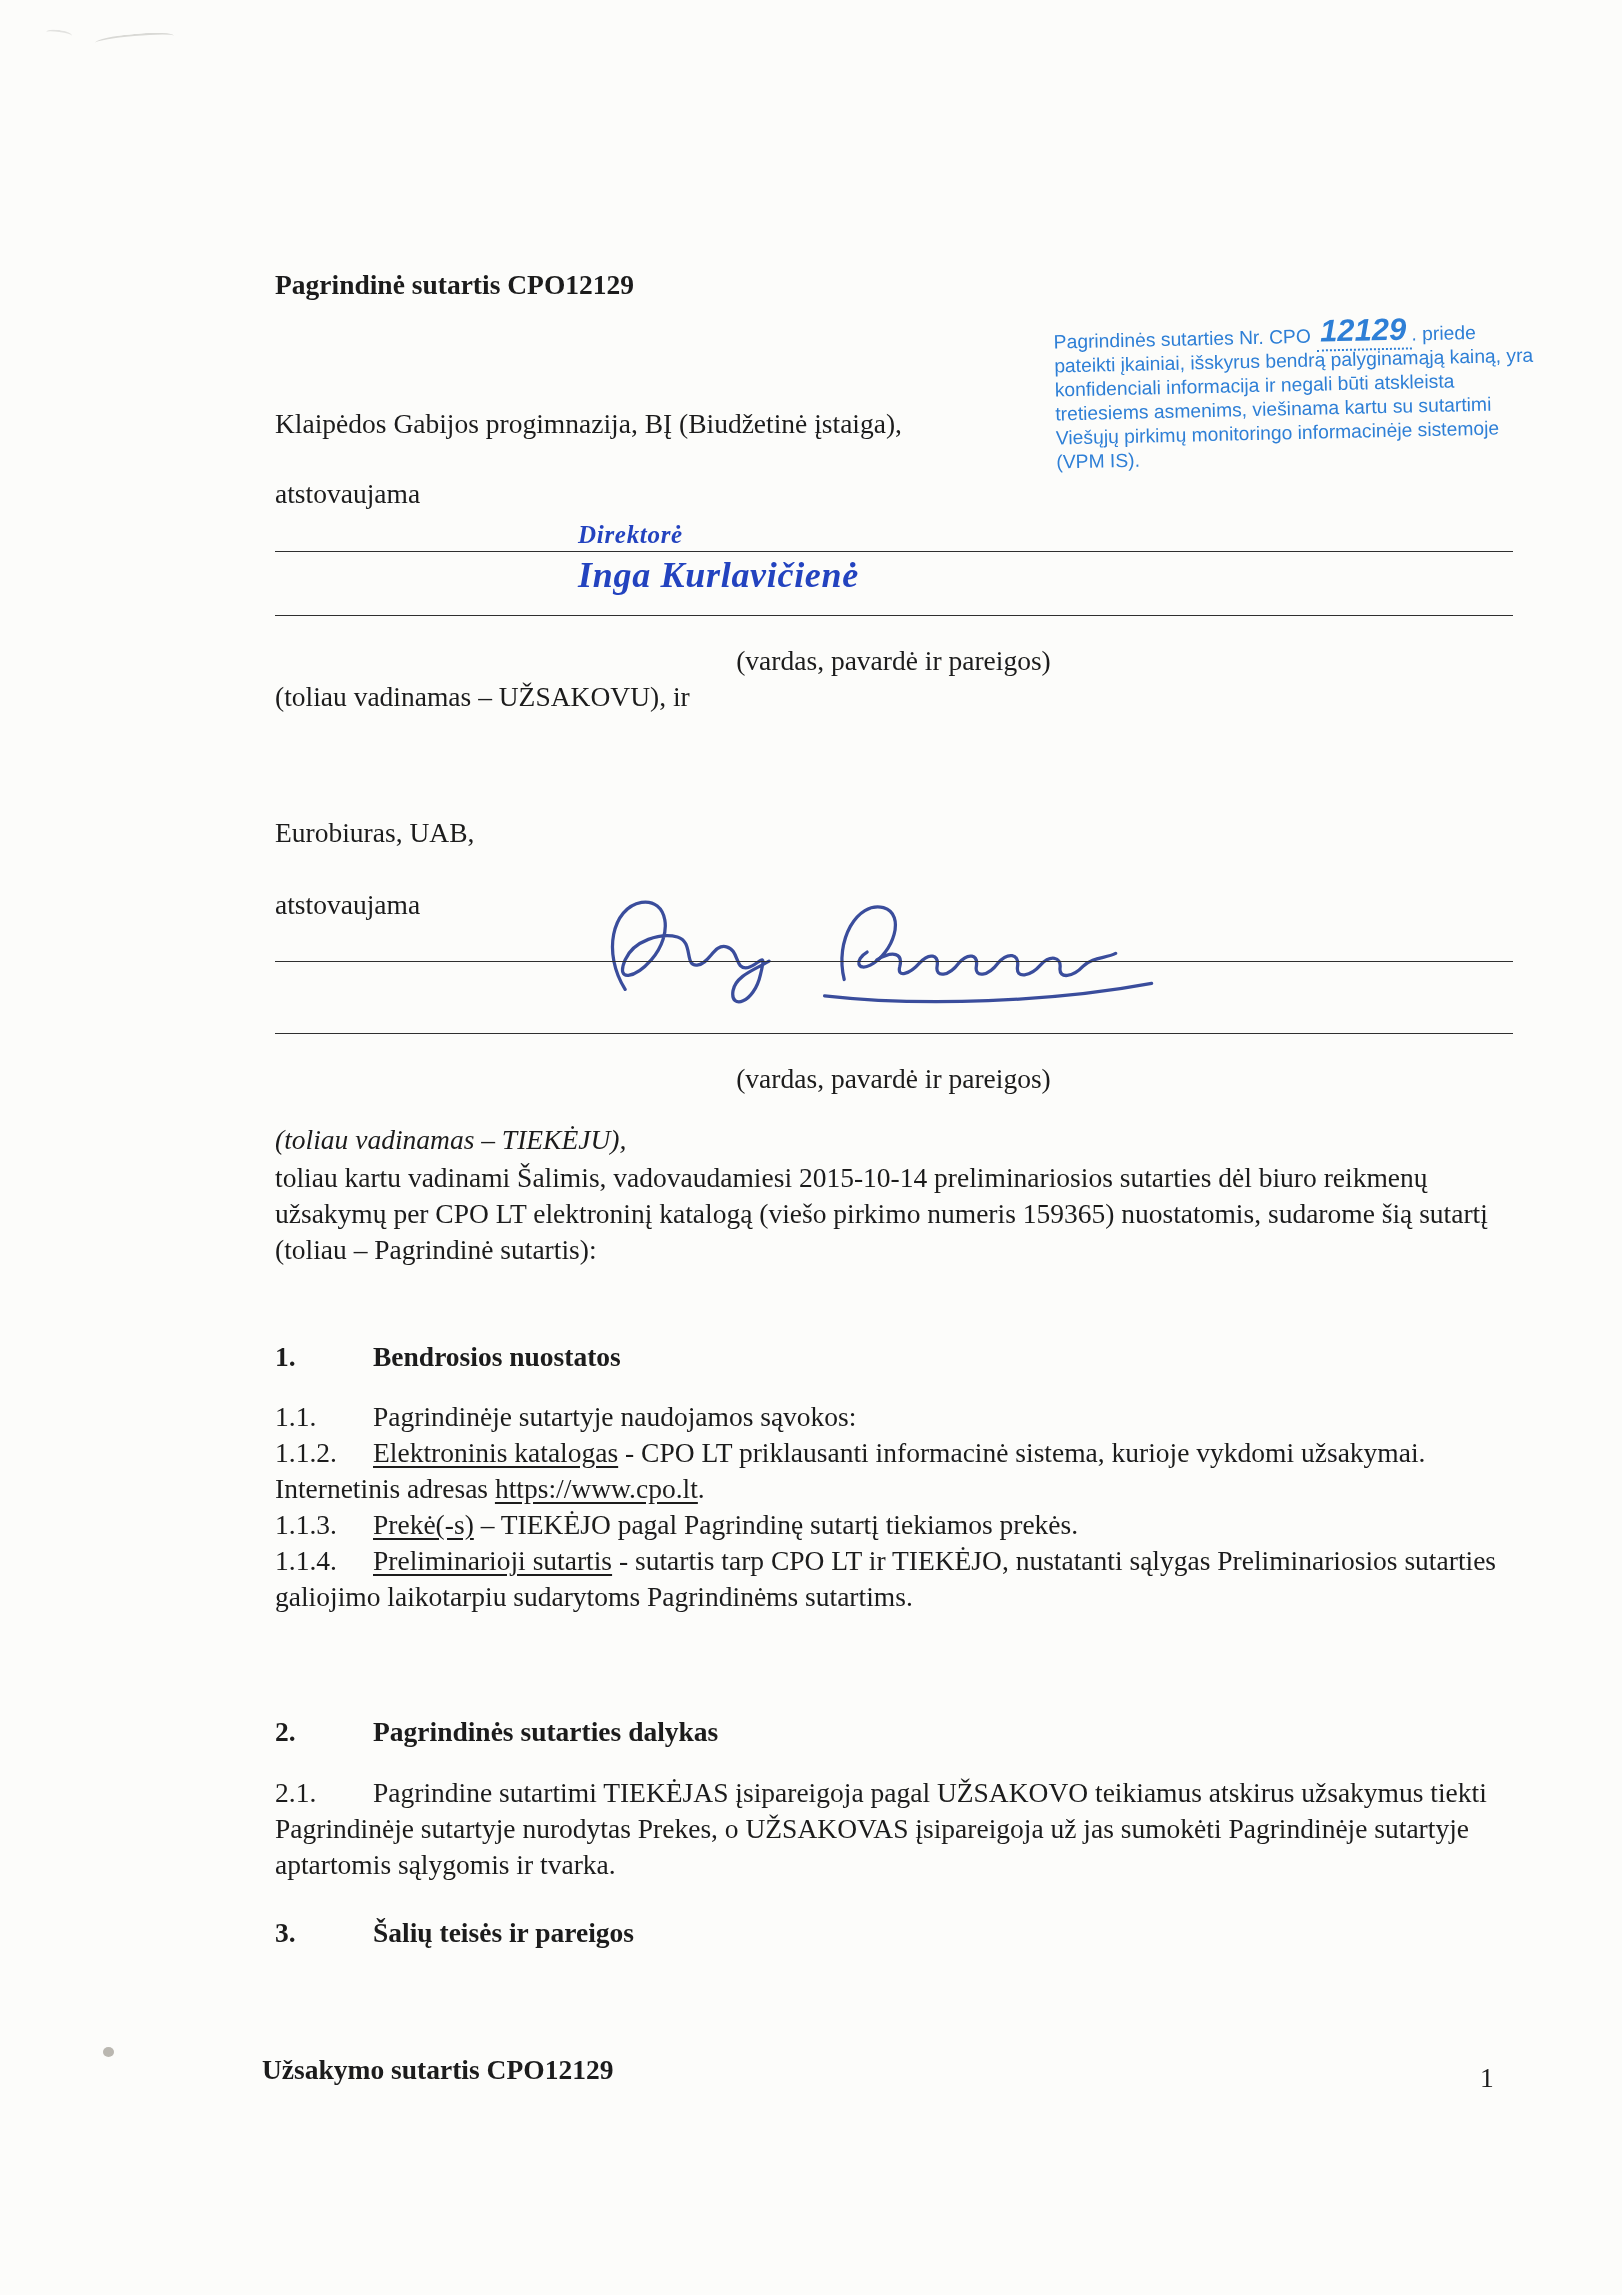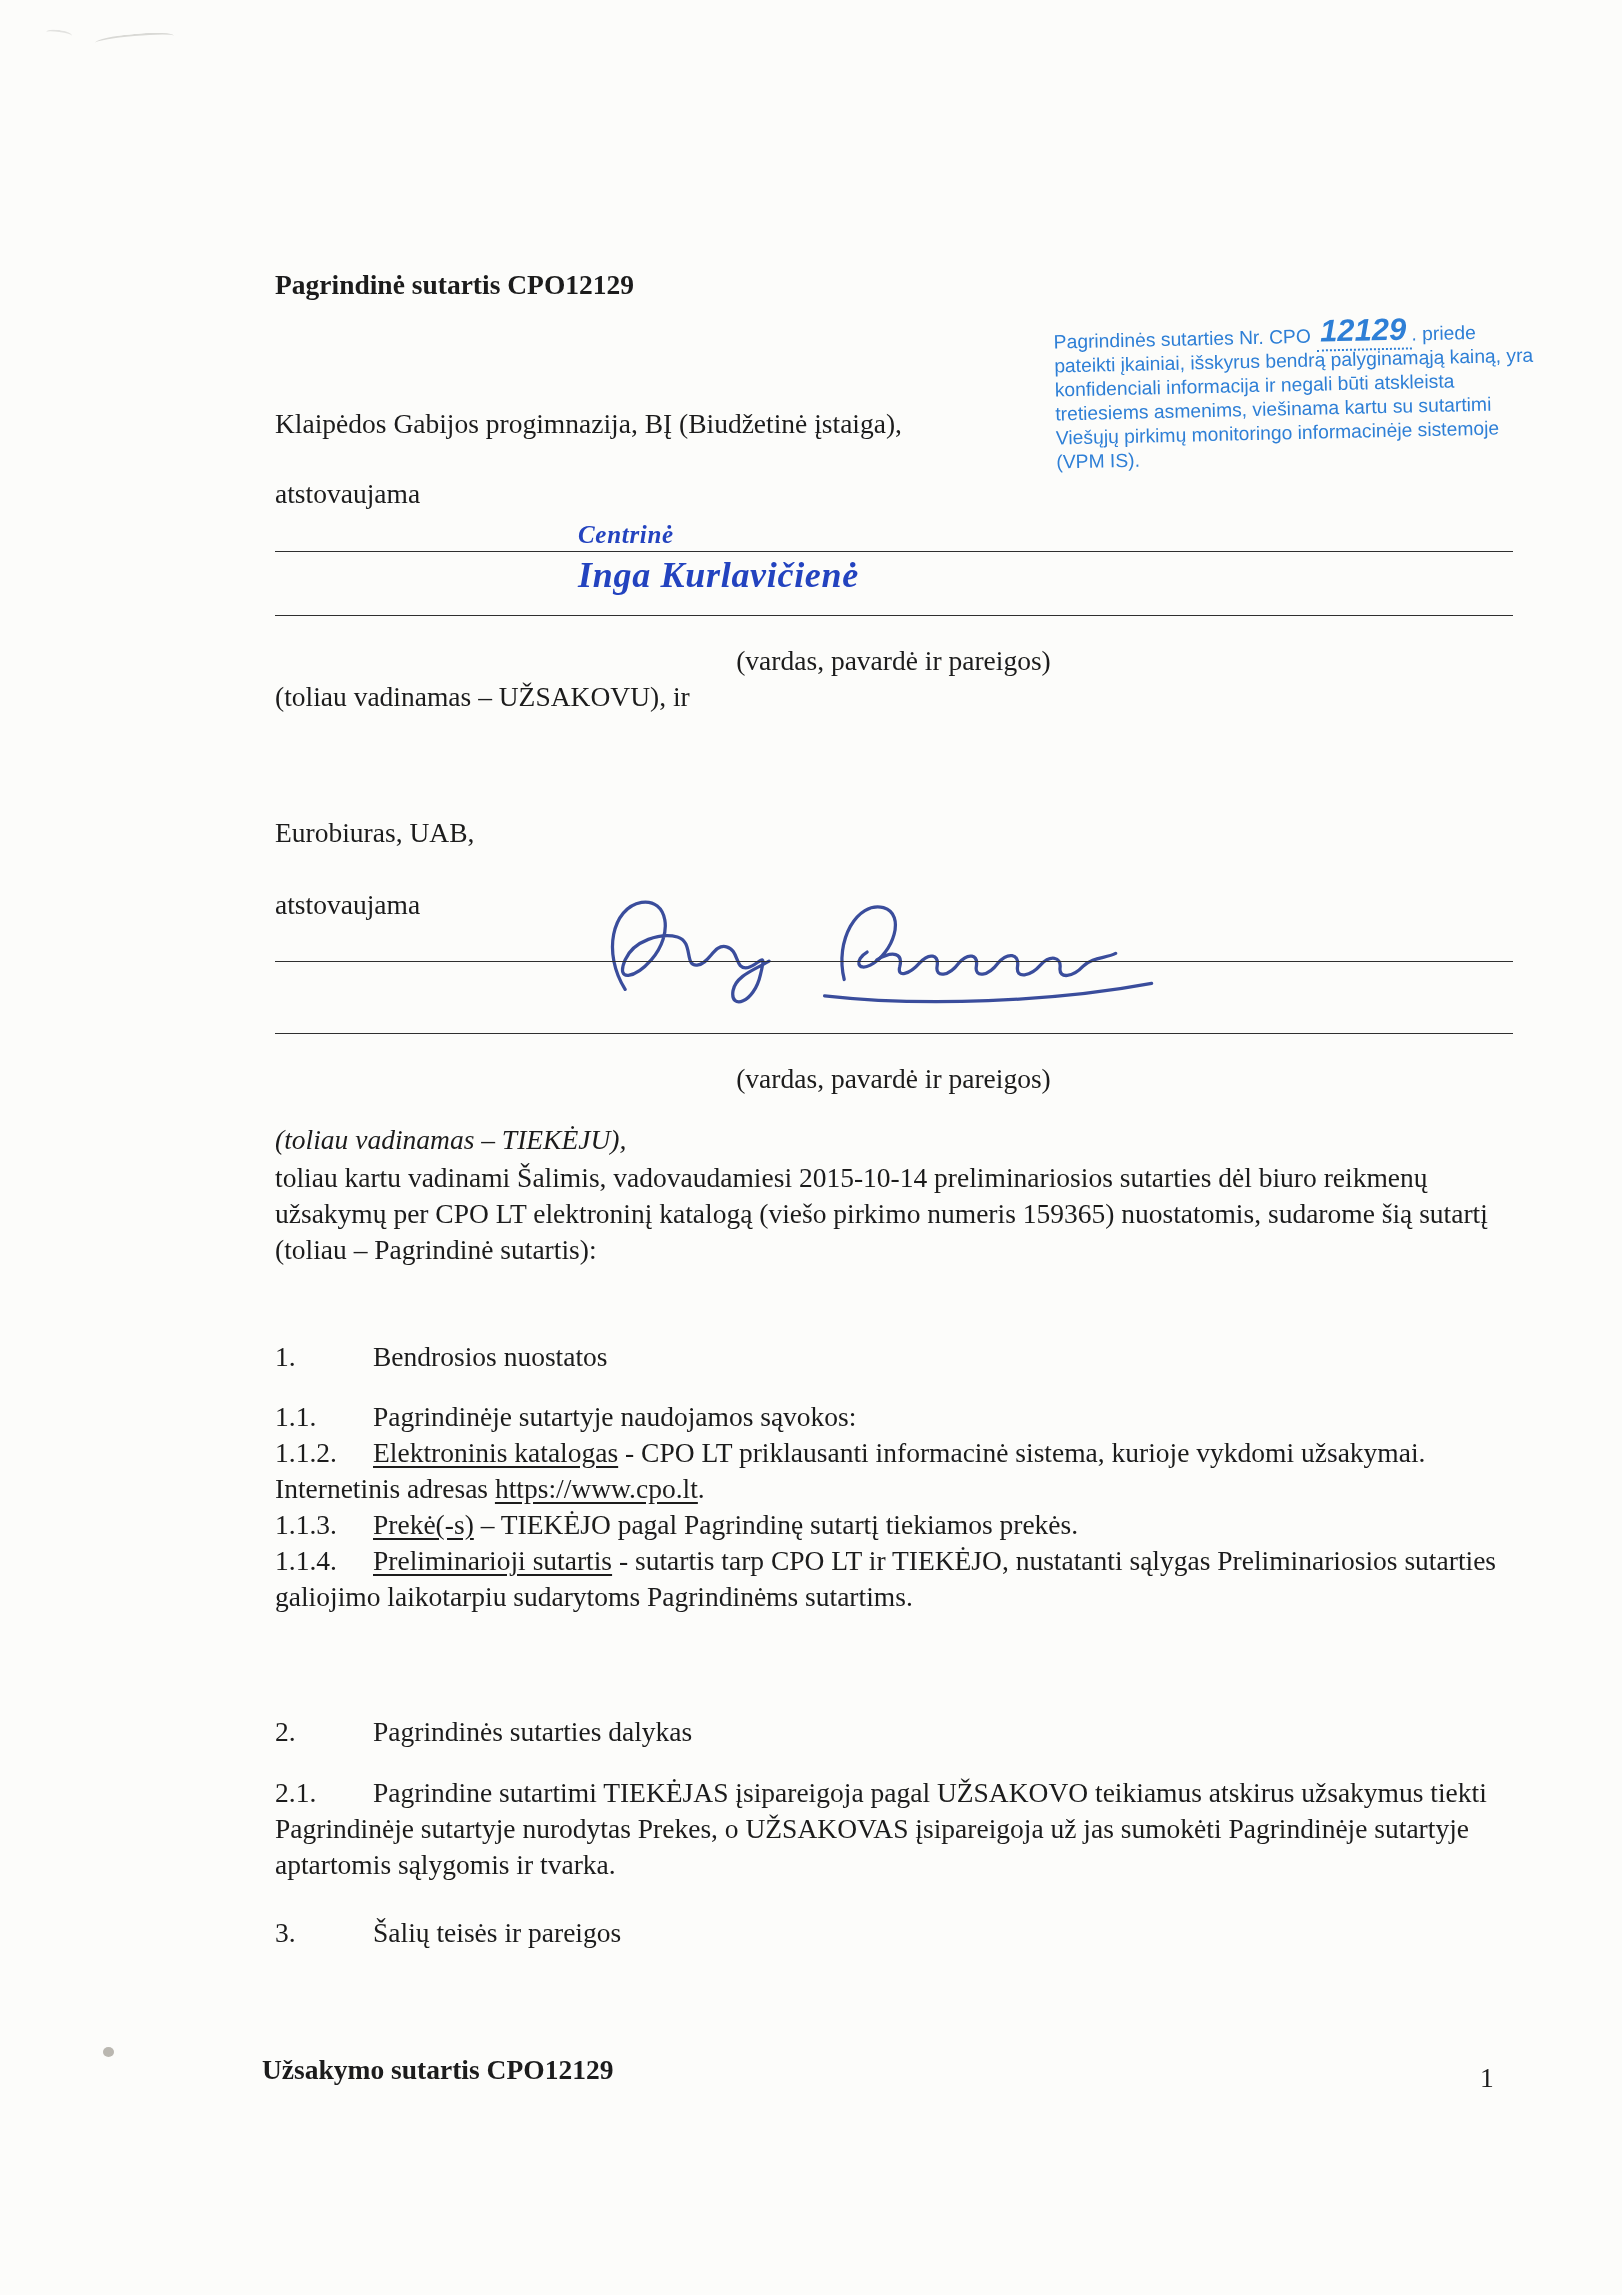--- a/index.html
+++ b/index.html
@@ -32,21 +32,21 @@
     position:absolute; left:275px; width:1238px; height:0;
     border-top:1.3px solid #2f2f2f;
   }
   .ink-blue {
     color:#2343bf; font-weight:bold; font-style:italic;
     letter-spacing:0.7px;
   }
   .caption { left:275px; width:1237px; text-align:center; }
   .para { width:1243px; }
   .para p { margin:0; }
-  .heading { font-weight:normal; }
+  .heading { font-weight:bold; }
   .cnum { display:inline-block; min-width:98px; }
   .term { text-decoration:underline; text-underline-offset:3.9px; }
   .url { font-weight:normal; text-decoration:underline; text-underline-offset:3.9px; }
   .footer-ref { font-weight:bold; }
   .artifact-top {
     position:absolute; left:95px; top:34px; width:79px; height:10.5px;
     border-top:2px solid rgba(110,110,105,0.25);
     border-radius:50%; transform:rotate(-5deg);
   }
   .artifact-top2 {
@@ -67,21 +67,21 @@
   <div class="artifact-top"></div>
   <div class="artifact-top2"></div>
 
   <h1 class="abs title">Pagrindinė sutartis CPO12129</h1>
 
   <div class="abs stamp"><span>Pagrindinės sutarties Nr. CPO </span><span class="stamp-num">12129</span><span>. priede pateikti įkainiai, išskyrus bendrą palyginamąją kainą, yra konfidenciali informacija ir negali būti atskleista tretiesiems asmenims, viešinama kartu su sutartimi Viešųjų pirkimų monitoringo informacinėje sistemoje (VPM IS).</span></div>
 
   <div class="abs" style="left:275px; top:406px;">Klaipėdos Gabijos progimnazija, BĮ (Biudžetinė įstaiga),</div>
   <div class="abs" style="left:275px; top:476px;">atstovaujama</div>
 
-  <div class="abs ink-blue" style="left:578px; top:520px; font-size:25px; line-height:29px;">Centrinė</div>
+  <div class="abs ink-blue" style="left:578px; top:520px; font-size:25px; line-height:29px;">Direktorė</div>
   <div class="line" style="top:551px;"></div>
   <div class="abs ink-blue" style="left:578px; top:560px; font-size:36px; line-height:31px;">Inga Kurlavičienė</div>
   <div class="line" style="top:615px;"></div>
 
   <div class="abs caption" style="top:643px;">(vardas, pavardė ir pareigos)</div>
   <div class="abs" style="left:275px; top:679px;">(toliau vadinamas – UŽSAKOVU), ir</div>
 
   <div class="abs" style="left:275px; top:815px;">Eurobiuras, UAB,</div>
   <div class="abs" style="left:275px; top:887px;">atstovaujama</div>
 

